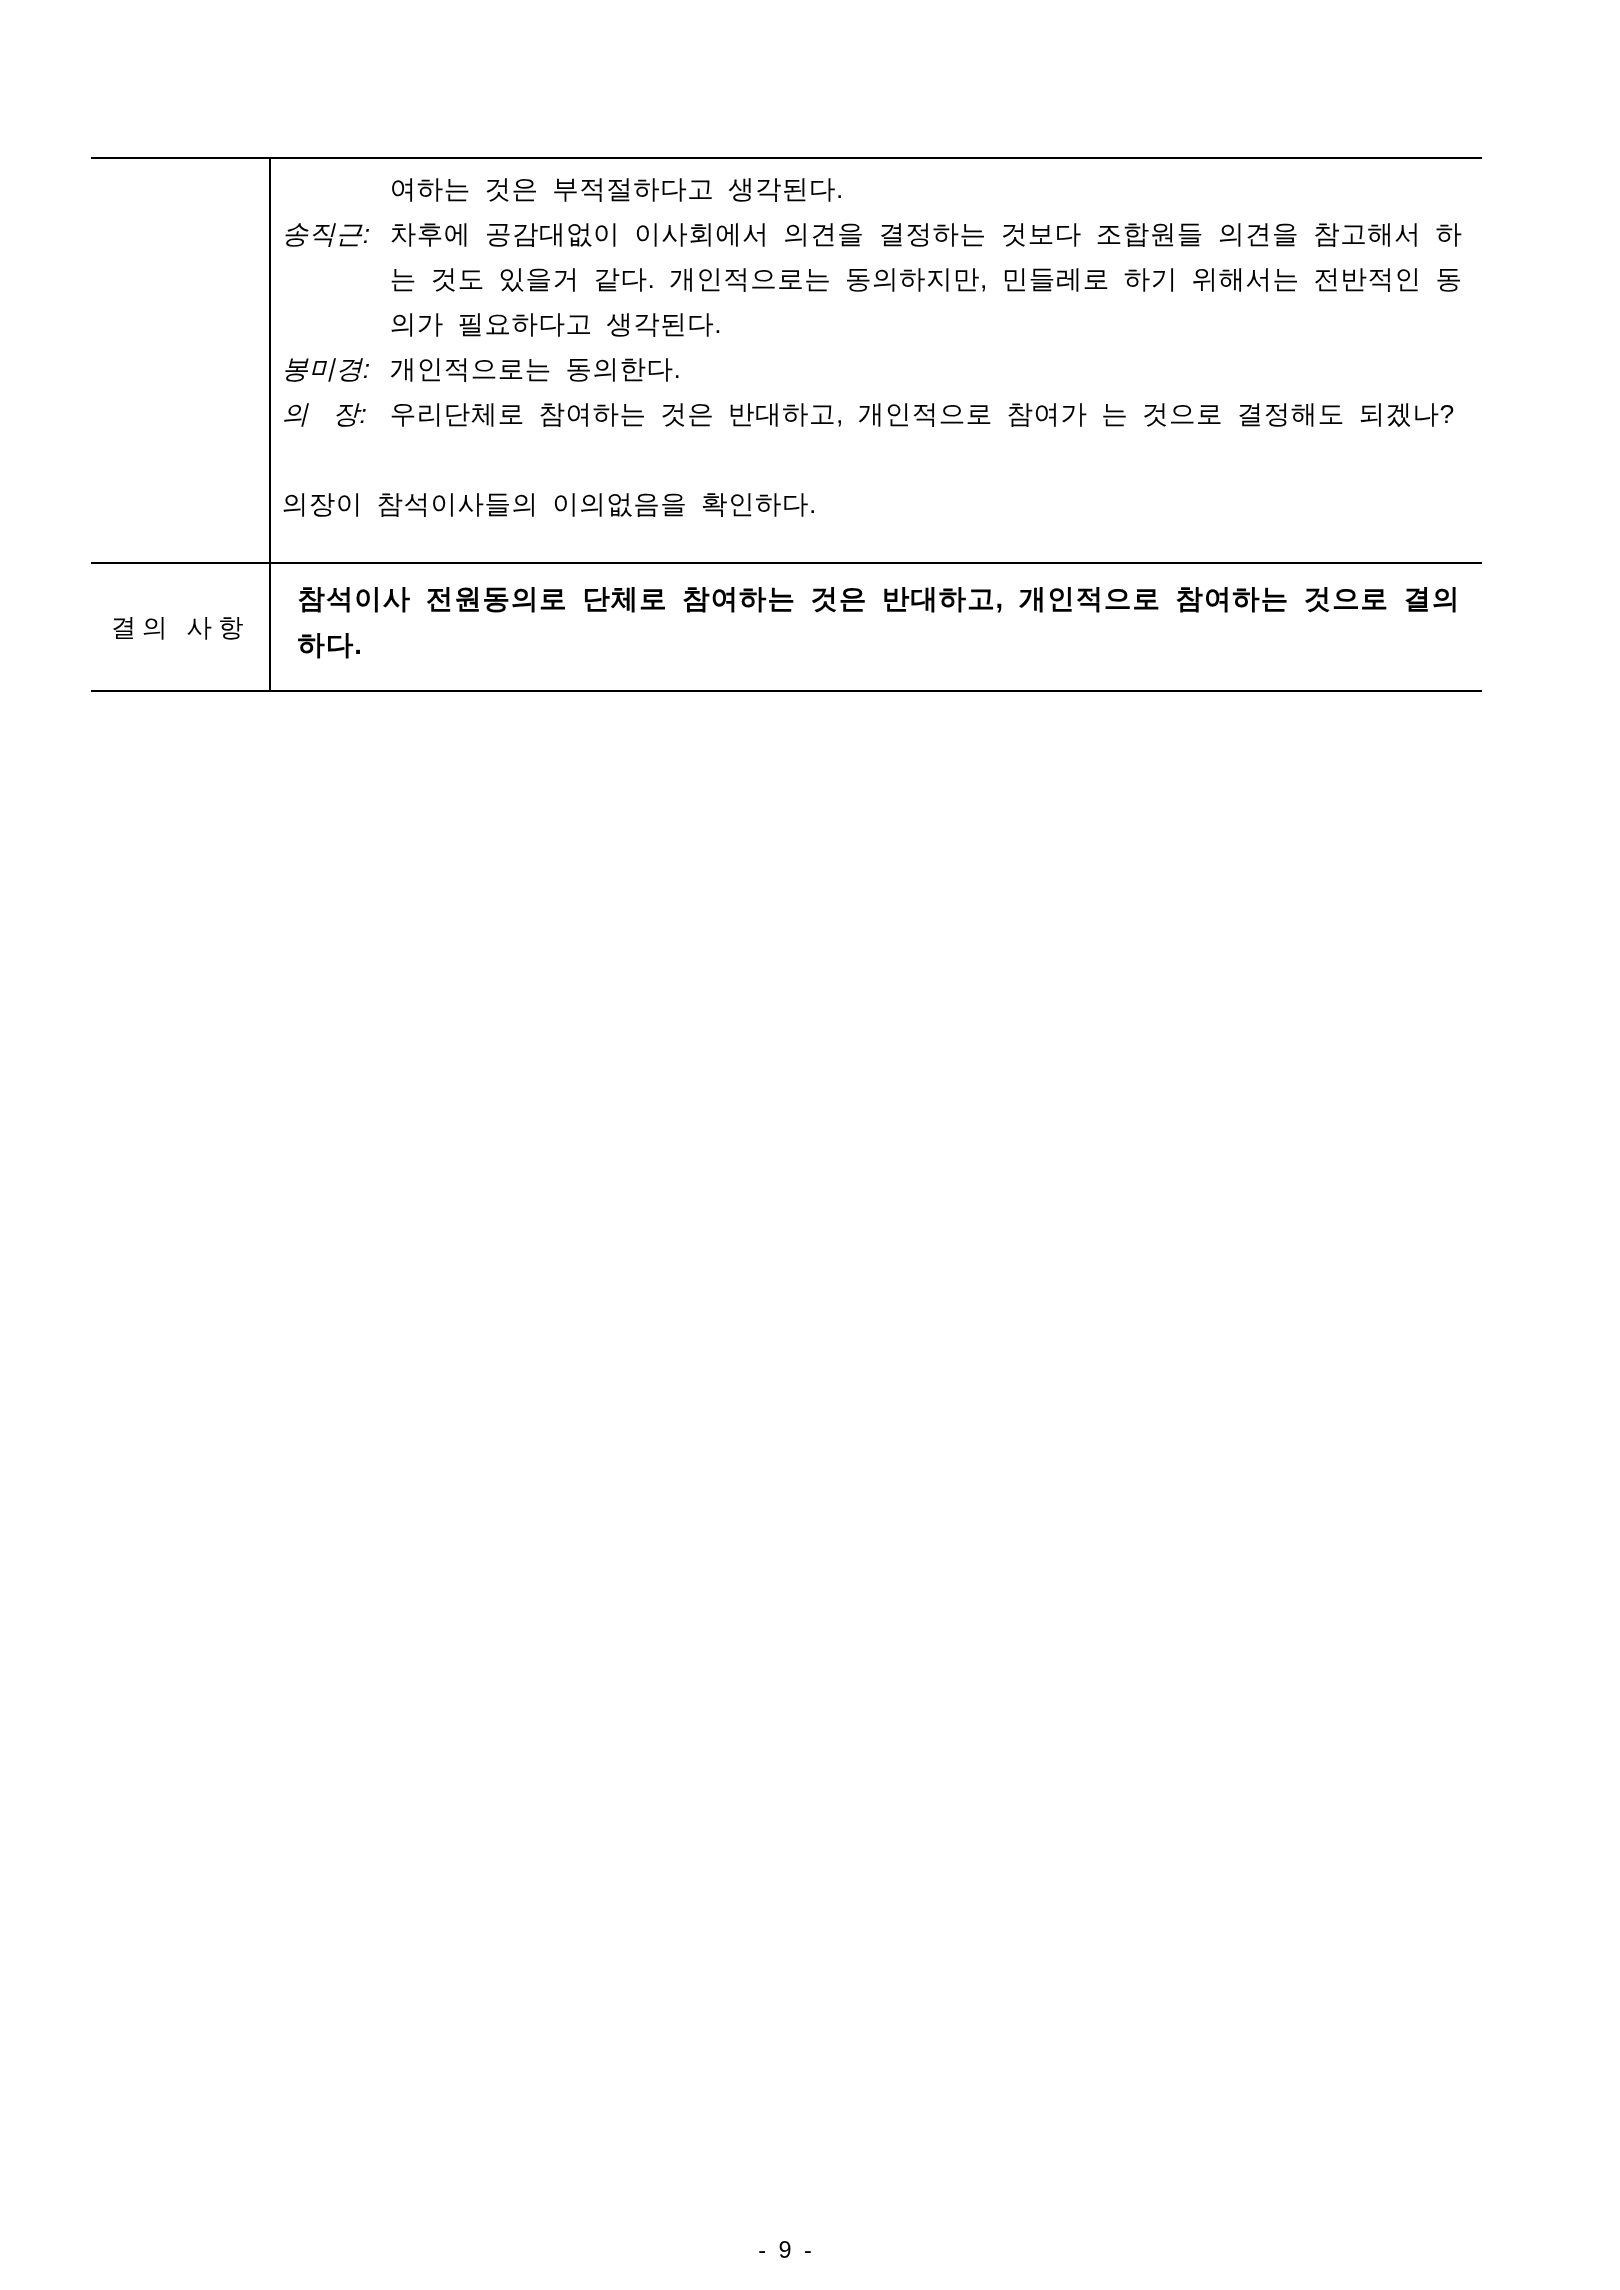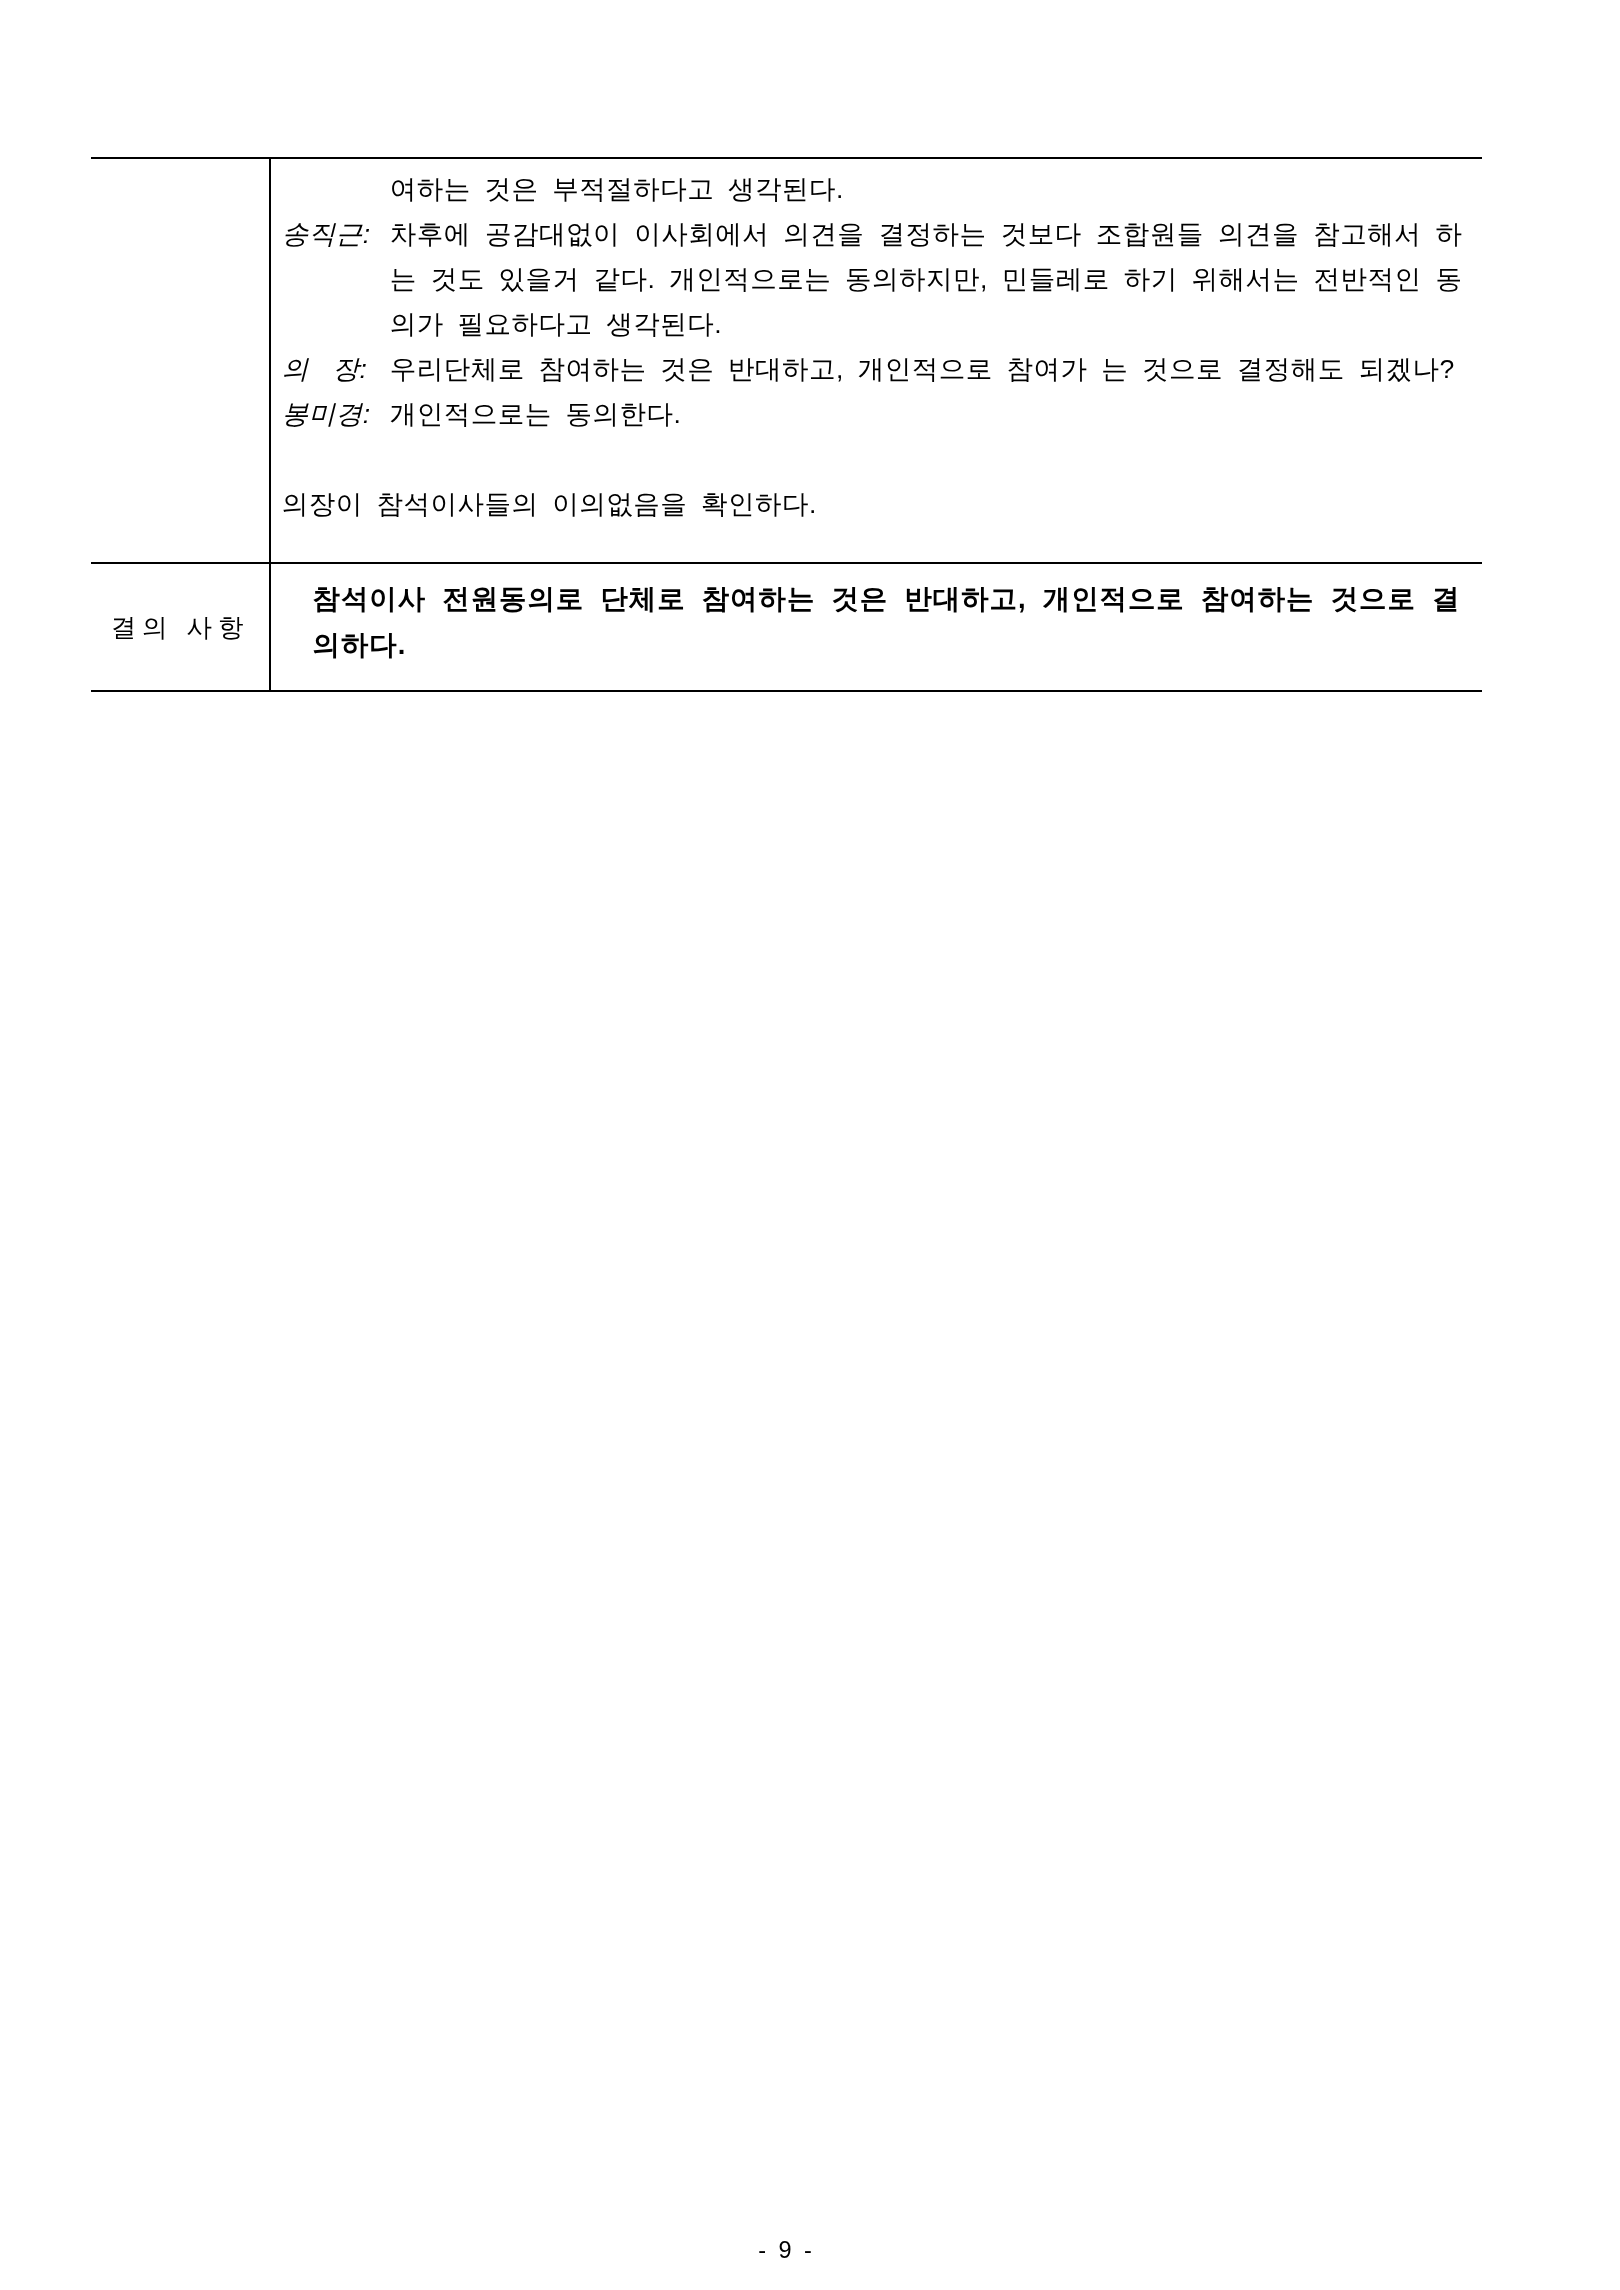--- a/index.html
+++ b/index.html
@@ -73,21 +73,20 @@
     margin: 45px 0 0 0;
     word-spacing: 5.9px;
   }
   .resolution-label {
     font-size: 25.5px;
     letter-spacing: 5.9px;
     white-space: pre;
   }
   .resolution .content-cell {
     padding: 11.8px 21.6px 0 26.5px;
-    margin-left: 15px;
   }
   .resolution-text {
     margin: 0;
     font-size: 27.4px;
     font-weight: bold;
     line-height: 46px;
     letter-spacing: 1px;
     text-align: justify;
     text-justify: inter-character;
     word-break: break-all;
@@ -118,27 +117,27 @@
           <span class="speaker"></span>
           <span class="utt-text">여하는 것은 부적절하다고 생각된다.</span>
         </div>
 
         <div class="utterance">
           <span class="speaker">송직근: </span>
           <span class="utt-text">차후에 공감대없이 이사회에서 의견을 결정하는 것보다 조합원들 의견을 참고해서 하는 것도 있을거 같다. 개인적으로는 동의하지만, 민들레로 하기 위해서는 전반적인 동의가 필요하다고 생각된다.</span>
         </div>
 
         <div class="utterance">
-          <span class="speaker">의   장: </span>
-          <span class="utt-text">우리단체로 참여하는 것은 반대하고, 개인적으로 참여가 는 것으로 결정해도 되겠나?</span>
+          <span class="speaker">봉미경: </span>
+          <span class="utt-text">개인적으로는 동의한다.</span>
         </div>
 
         <div class="utterance">
-          <span class="speaker">봉미경: </span>
-          <span class="utt-text">개인적으로는 동의한다.</span>
+          <span class="speaker">의   장: </span>
+          <span class="utt-text">우리단체로 참여하는 것은 반대하고, 개인적으로 참여가 는 것으로 결정해도 되겠나?</span>
         </div>
 
         <p class="note">의장이 참석이사들의 이의없음을 확인하다.</p>
 
       </div>
     </div>
 
     <div class="t-row resolution">
       <div class="label-cell">
         <span class="resolution-label">결의 사항</span>

